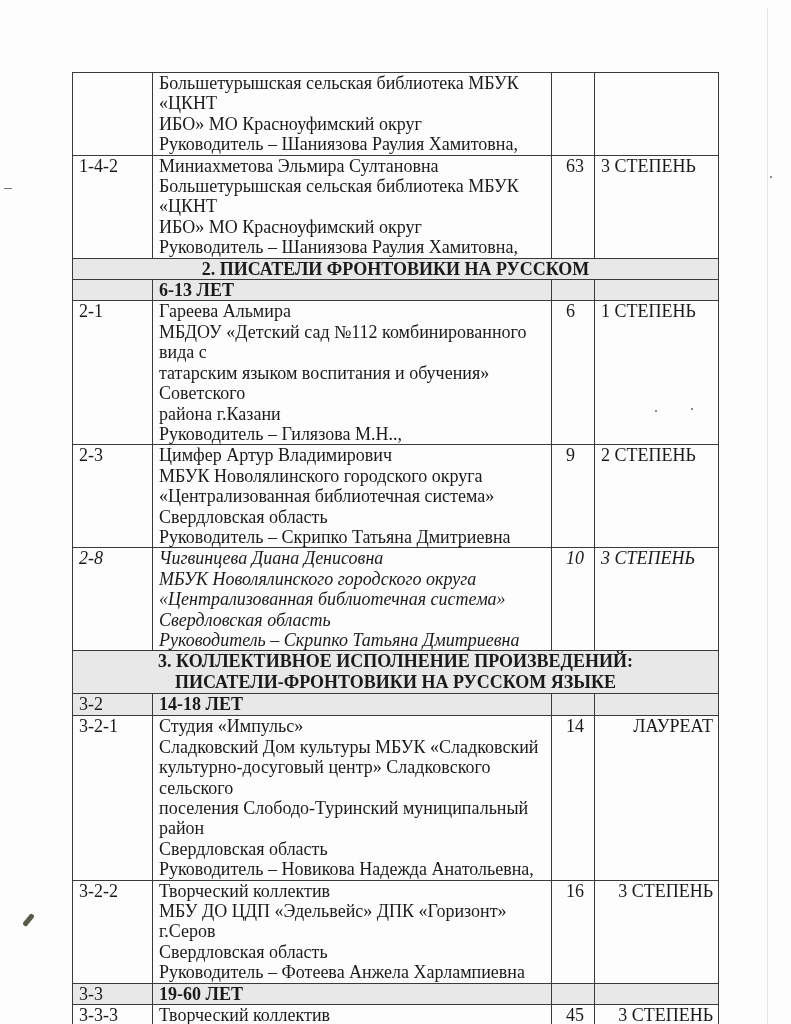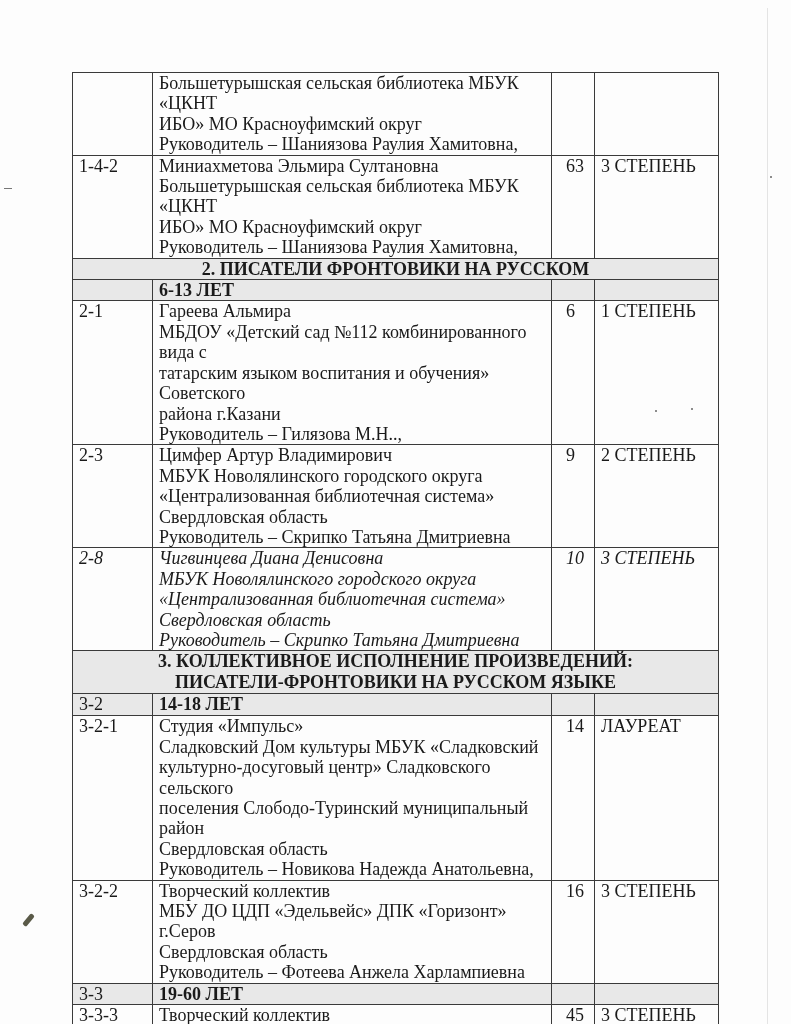--- a/index.html
+++ b/index.html
@@ -24,21 +24,21 @@
   }
   col.c-code { width:80px; }
   col.c-body { width:399px; }
   col.c-age { width:43px; }
   col.c-award { width:124px; }
   tr.section td { background:#e8e8e8; text-align:center; font-weight:bold; padding:0 4px; }
   tr.agegroup td { background:#e8e8e8; }
   tr.agegroup td.body { font-weight:bold;font-family:Liberation Serif, serif; }
   td.age { text-align:right; padding-right:10px !important; }
   td.age.left { text-align:left; padding-left:14px !important; }
-  td.award.center { text-align:left; }
+  td.award.center { text-align:right; }
   td.award.left { padding-left:6px; }
 </style>
 </head>
 <body>
 
 <div class="page">
   <div class="edge-line"></div>
   <div class="tick-left"></div>
   <div class="pen-mark"></div>
   <div class="dot" style="left:691px;top:408px;"></div>

